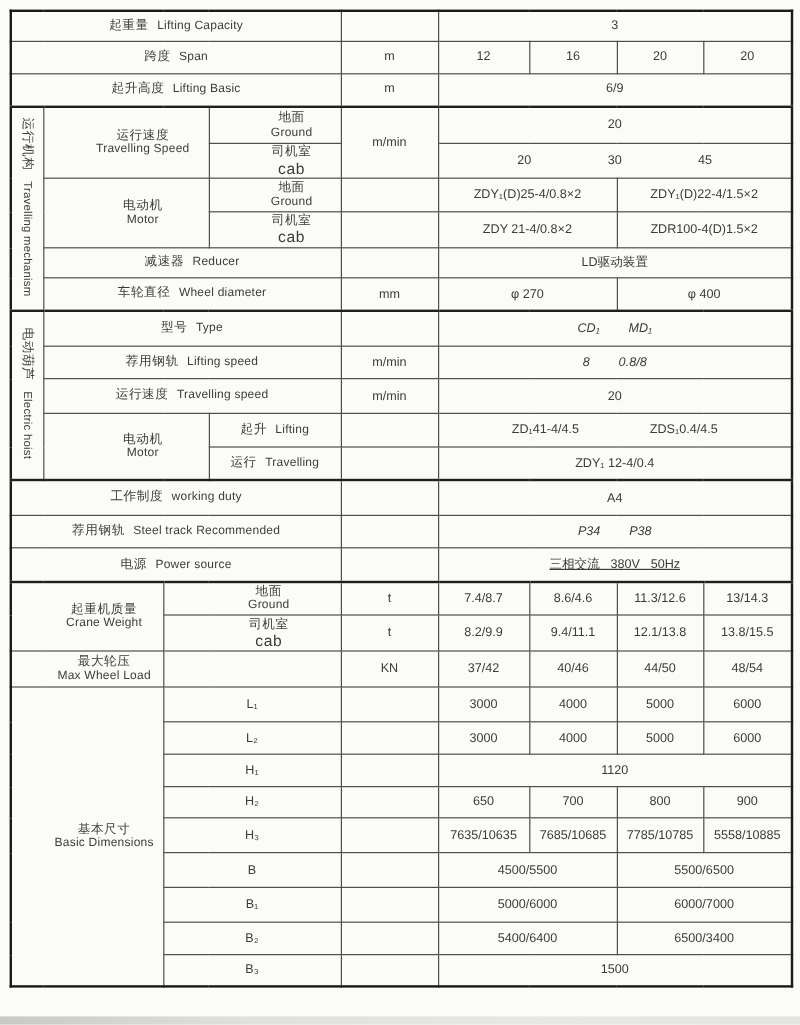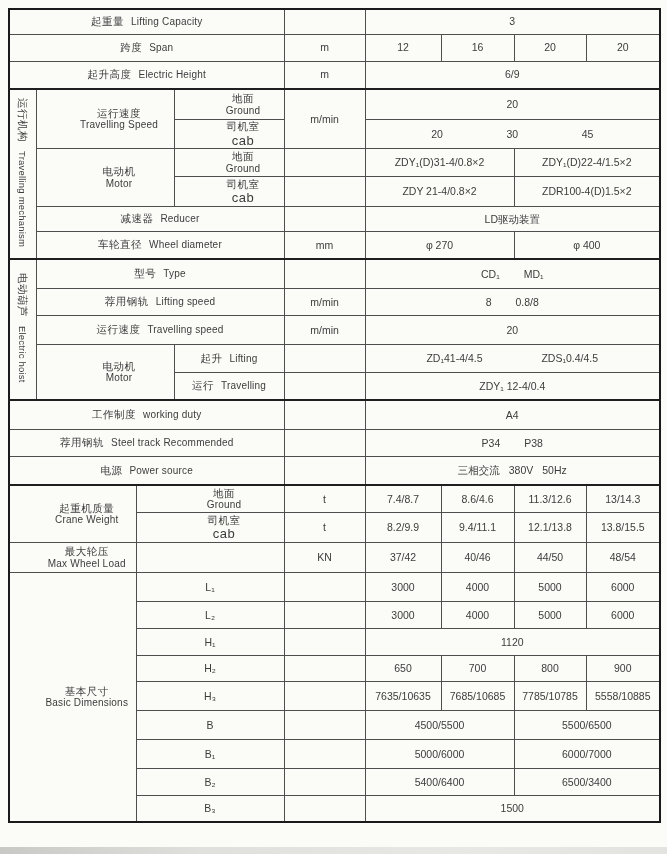--- a/index.html
+++ b/index.html
@@ -27,23 +27,23 @@
   tr.h30 td{height:28px}
   tr.h31 td{height:29px}
   tr.gsep td{border-top:2px solid #1f1f1f;}
   .zh{font-size:10.5px;letter-spacing:.5px;}
   .en{font-size:10px;letter-spacing:.2px;}
   .eni{margin-left:7px;}
   .blk{display:block;}
   .stack .blk{line-height:1.2;padding-left:28px;}
   .cabword{font-size:13px;letter-spacing:.5px;}
   .val{font-size:10.5px;}
-  .pair{display:flex;justify-content:center;align-items:center;gap:24px;width:100%;}
+  .pair{display:flex;justify-content:center;align-items:center;gap:24px;width:100%;font-style:italic;}
   .spread{display:flex;justify-content:space-evenly;align-items:center;width:100%;}
-  .wsp{word-spacing:6px;}
+  .wsp{word-spacing:6px;text-decoration:underline;}
   td.vcell{padding:0;}
   .vtext{
     display:inline-block;
     writing-mode:vertical-rl;text-orientation:sideways;
     white-space:nowrap;letter-spacing:1px;
   }
   .vtext .zh{font-size:10.5px;}
   .vtext .en{font-size:9.5px;margin-top:9px;}
   .scan-bottom{
     position:absolute;left:0;right:0;bottom:0;height:7px;
@@ -78,21 +78,21 @@
 <tr class="h28">
   <td colspan="4"><span class="zh">跨度</span><span class="en eni">Span</span></td>
   <td><span class="val">m</span></td>
   <td><span class="val">12</span></td>
   <td><span class="val">16</span></td>
   <td><span class="val">20</span></td>
   <td><span class="val">20</span></td>
 </tr>
 
 <tr class="h28">
-  <td colspan="4"><span class="zh">起升高度</span><span class="en eni">Electric  Height</span></td>
+  <td colspan="4"><span class="zh">起升高度</span><span class="en eni">Lifting  Basic</span></td>
   <td><span class="val">m</span></td>
   <td colspan="4"><span class="val">6/9</span></td>
 </tr>
 
 <tr class="h31 gsep">
   <td class="vcell" rowspan="6">
     <div class="vtext"><span class="zh">运行机构</span><span class="en">Travelling mechanism</span></div>
   </td>
   <td colspan="2" rowspan="2" class="stack">
             <span class="zh blk">运行速度</span>
@@ -123,21 +123,21 @@
 <tr class="h29">
   <td colspan="2" rowspan="2" class="stack">
             <span class="zh blk">电动机</span>
             <span class="en blk">Motor</span>
           </td>
   <td class="stack">
             <span class="zh blk">地面</span>
             <span class="en blk">Ground</span>
           </td>
   <td></td>
-  <td colspan="2"><span class="val">ZDY₁(D)31-4/0.8×2</span></td>
+  <td colspan="2"><span class="val">ZDY₁(D)25-4/0.8×2</span></td>
   <td colspan="2"><span class="val">ZDY₁(D)22-4/1.5×2</span></td>
 </tr>
 
 <tr class="h31">
   <td class="stack">
             <span class="zh blk">司机室</span>
             <span class="cabword blk">cab</span>
           </td>
   <td></td>
   <td colspan="2"><span class="val">ZDY 21-4/0.8×2</span></td>

